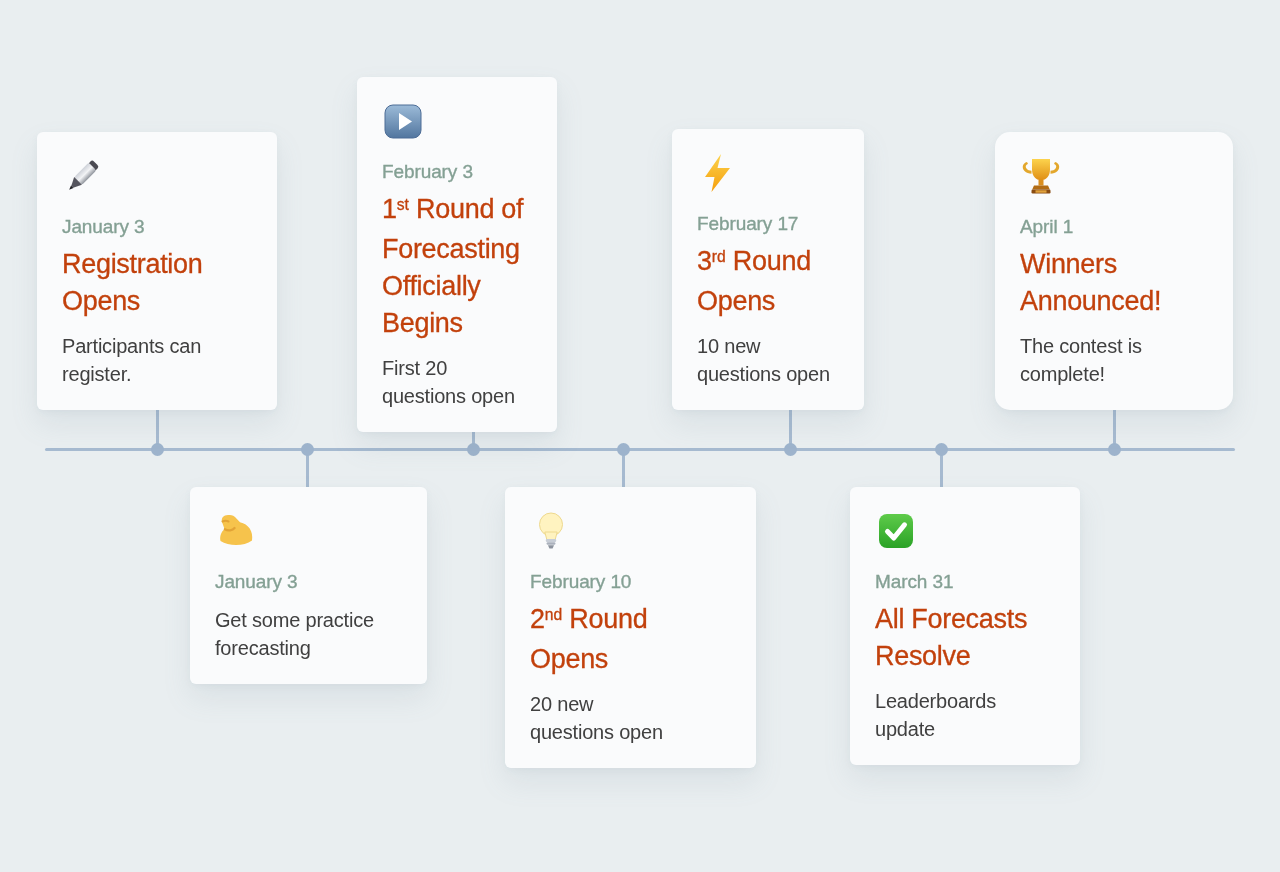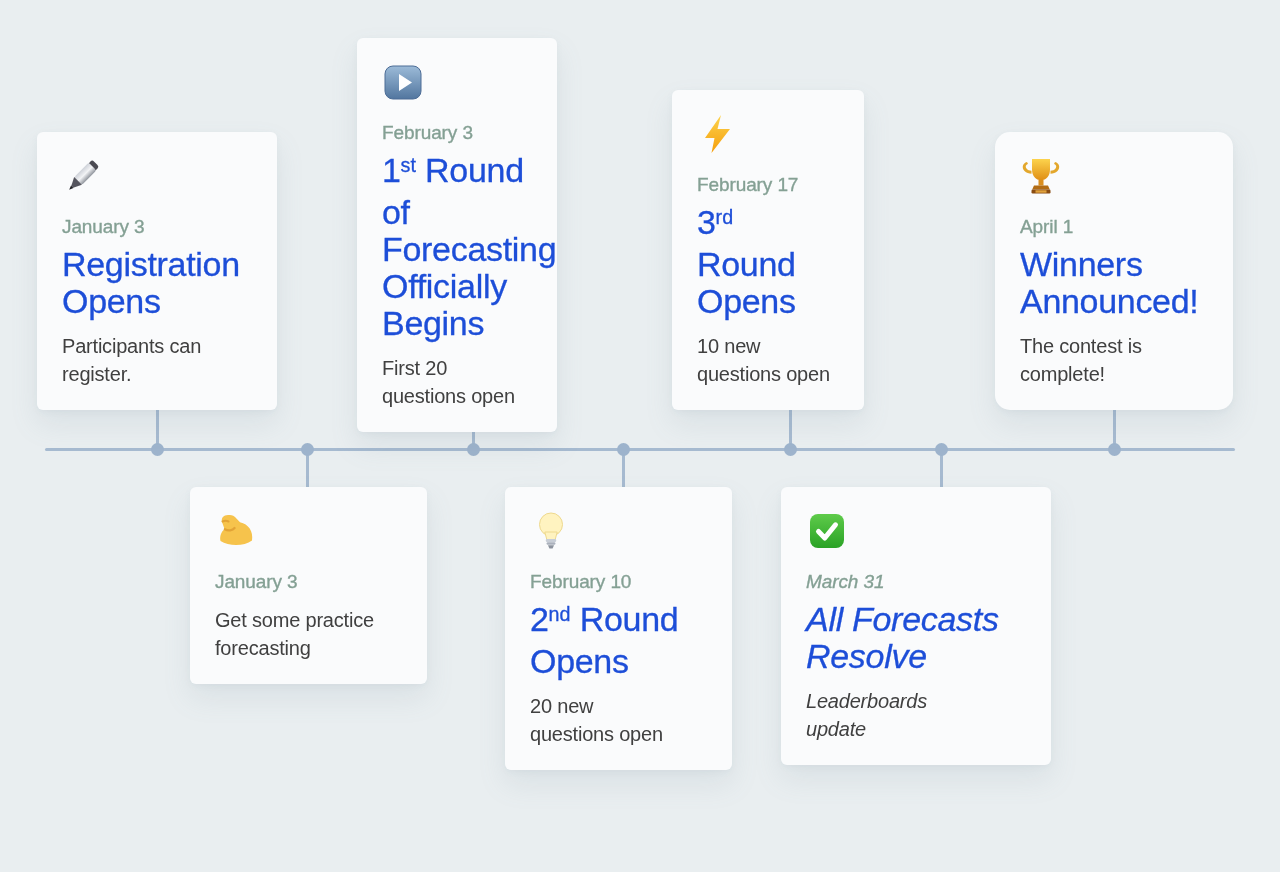--- a/index.html
+++ b/index.html
@@ -52,23 +52,23 @@
   .icon-wrap svg { display: block; width: 42px; height: 42px; }
   .date {
     font-size: 19px;
     line-height: 24px;
     color: #84a094;
     margin-bottom: 7px;
     letter-spacing: -0.1px;
     -webkit-text-stroke: 0.35px currentColor;
   }
   .title {
-    font-size: 34px;
+    font-size: 27px;
     line-height: 37px;
-    color: #1d4ed8;
+    color: #c2410c;
     letter-spacing: -0.3px;
     -webkit-text-stroke: 0.3px currentColor;
   }
   .title .ord {
     font-size: 0.58em;
     position: relative;
     top: -0.52em;
     letter-spacing: 0;
   }
   .desc {
@@ -135,21 +135,21 @@
       <rect x="3" y="5" width="36" height="33" rx="8" fill="url(#gPlay)" stroke="#4c6c96" stroke-width="1"></rect>
       <path d="M17 13 L30 21.5 L17 30 Z" fill="#ffffff"></path>
         </svg>
       </div>
       <div class="date">February 3</div>
       <div class="title">1<span class="ord">st</span> Round of<br>Forecasting<br>Officially<br>Begins</div>
       <div class="desc">First 20<br>questions open</div>
     </div>
     <div class="stem" style="left: 621.5px; top: 450px; height: 43px;"></div>
     <div class="dot" style="left: 616.5px;"></div>
-    <div class="card" style="left: 505px; width: 227px; top: 487px;">
+    <div class="card" style="left: 505px; width: 251px; top: 487px;">
       <div class="icon-wrap">
         <svg viewBox="0 0 42 42">
       <circle cx="21" cy="14.5" r="11.5" fill="#fff3c0" stroke="#eed98e" stroke-width="1"></circle>
       <path d="M14.8 22 h12.4 l-2 7.5 h-8.4 Z" fill="#fff3c0" stroke="#eed98e" stroke-width="1"></path>
       <rect x="15.8" y="29" width="10.4" height="3" rx="1.2" fill="#c7cdd6"></rect>
       <rect x="16.6" y="32.2" width="8.8" height="2.6" rx="1.2" fill="#aab1bc"></rect>
       <path d="M18 35.2 h6 l-1.4 3.4 h-3.2 Z" fill="#8b929d"></path>
         </svg>
       </div>
       <div class="date">February 10</div>
@@ -169,21 +169,21 @@
           </defs>
       <polygon points="24,2 8,25 17.5,25 14.5,40 33,16 20.5,16" fill="url(#gBolt)"></polygon>
         </svg>
       </div>
       <div class="date">February 17</div>
       <div class="title">3<span class="ord">rd</span> Round<br>Opens</div>
       <div class="desc">10 new<br>questions open</div>
     </div>
     <div class="stem" style="left: 939.5px; top: 450px; height: 43px;"></div>
     <div class="dot" style="left: 934.5px;"></div>
-    <div class="card" style="left: 781px; width: 270px; top: 487px; font-style: italic;">
+    <div class="card" style="left: 850px; width: 230px; top: 487px;">
       <div class="icon-wrap">
         <svg viewBox="0 0 42 42">
           <defs>
             <linearGradient id="gChk" x1="0" y1="0" x2="0" y2="1">
       <stop offset="0" stop-color="#5ecb4a"></stop>
               <stop offset="1" stop-color="#2aa226"></stop>
             </linearGradient>
           </defs>
       <rect x="4" y="4" width="34" height="34" rx="8" fill="url(#gChk)"></rect>
       <path d="M12.5 21.5 L18.8 28 L29.5 14.8" stroke="#ffffff" stroke-width="5" fill="none" stroke-linecap="round" stroke-linejoin="round"></path>

